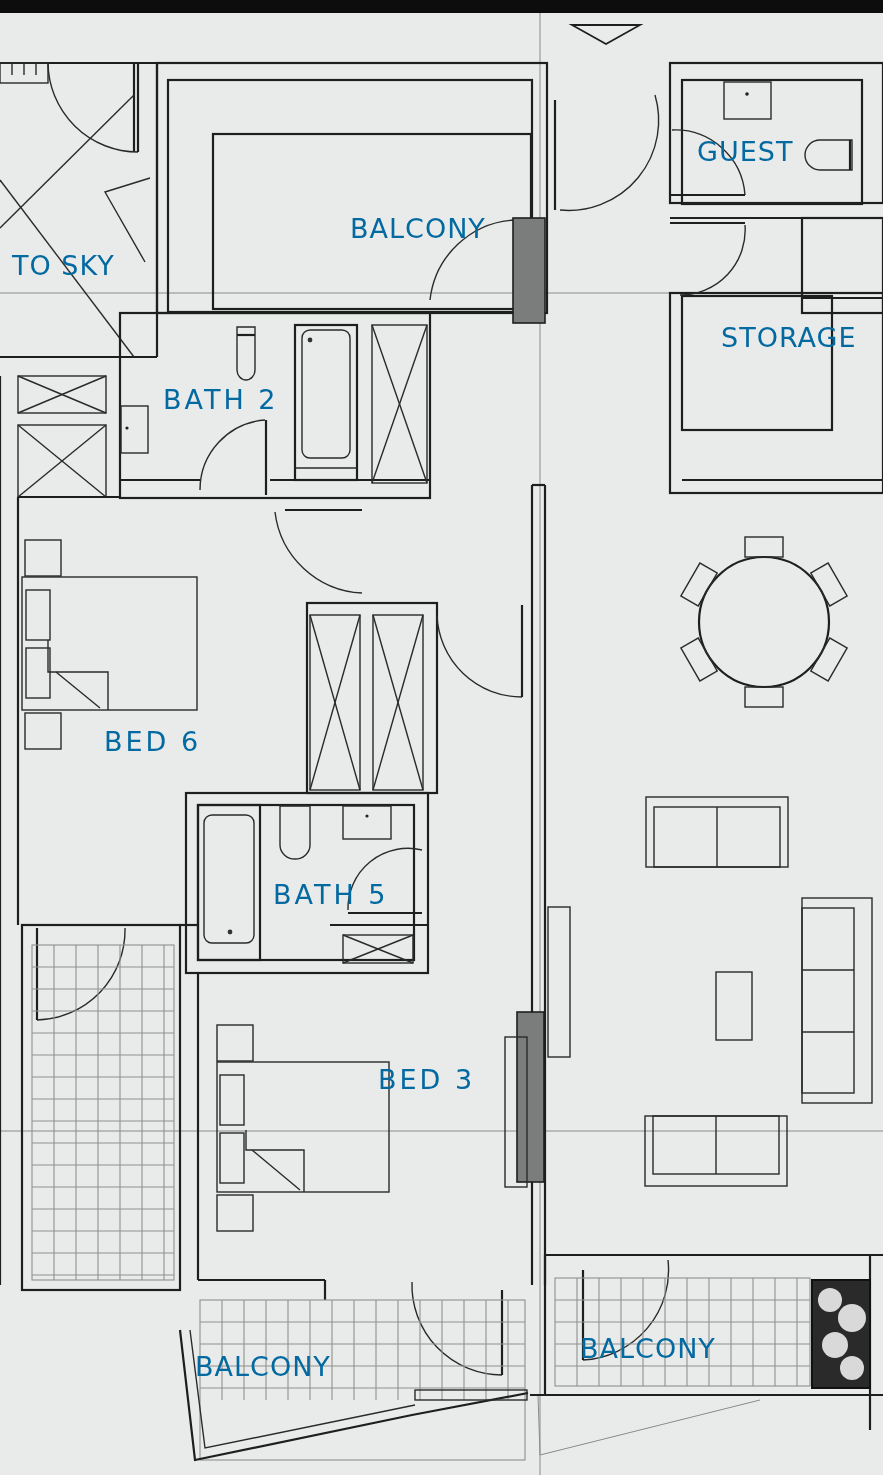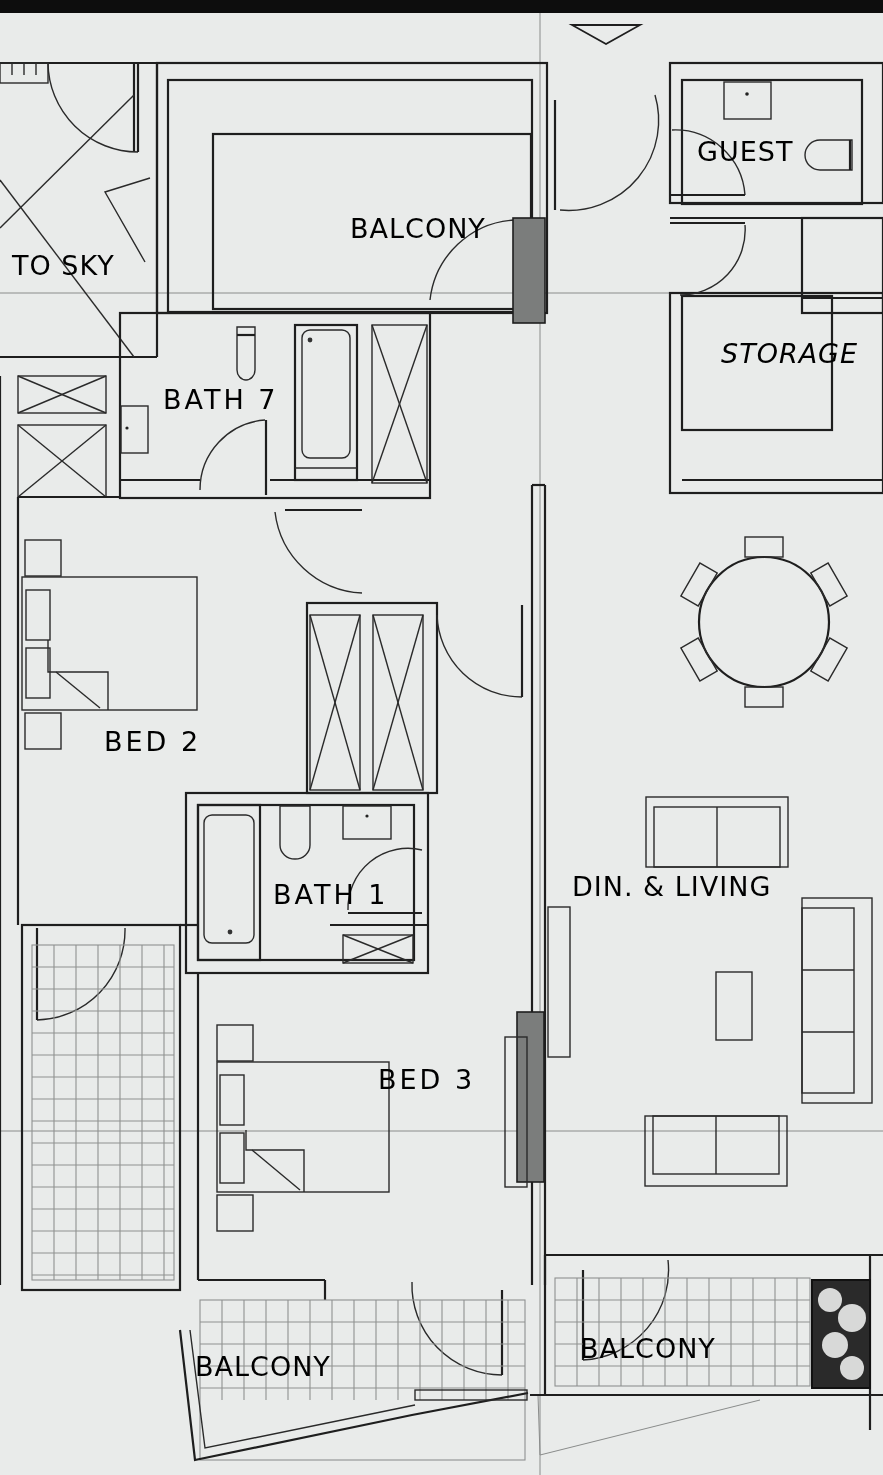--- a/index.html
+++ b/index.html
@@ -5,21 +5,21 @@
   html,body{margin:0;padding:0;background:#000;}
   body{width:883px;height:1475px;overflow:hidden;font-family:"DejaVu Sans",sans-serif;}
   #stage{position:relative;width:883px;height:1475px;background:#e9ebea;}
   #topbar{position:absolute;left:0;top:0;width:883px;height:13px;background:#0d0d0d;}
   svg{position:absolute;left:0;top:0;}
   .w{fill:none;stroke:#1e1e1e;stroke-width:2.2;}
   .t{fill:none;stroke:#2a2a2a;stroke-width:1.4;}
   .g{fill:none;stroke:#8a8c8b;stroke-width:1;}
   .tile{fill:none;stroke:#8f9190;stroke-width:1.1;}
   .dark{fill:#7b7d7c;stroke:#1e1e1e;stroke-width:1.6;}
-  .lbl{position:absolute;font-family:"DejaVu Sans",sans-serif;font-size:27px;color:#000000;letter-spacing:1px;white-space:nowrap;line-height:1;}
+  .lbl{position:absolute;font-family:"DejaVu Sans",sans-serif;font-size:27px;color:#0369a1;letter-spacing:1px;white-space:nowrap;line-height:1;}
 </style>
 </head>
 <body>
 
 <div id="stage">
   <div id="topbar"></div>
 
   <svg width="883" height="1475" viewBox="0 0 883 1475">
 
     <polygon points="572,25 640,25 606,44" fill="none" stroke="#1e1e1e" stroke-width="1.8"></polygon>
@@ -298,21 +298,20 @@
       <line class="t" x1="716" y1="1116" x2="716" y2="1174"></line>
     </g>
     <g>
       <rect class="t" x="716" y="972" width="36" height="68"></rect>
     </g>
   </svg>
 
   <div class="lbl" style="left:350px;top:215px;">BALCONY</div>
   <div class="lbl" style="left:12px;top:252px;">TO SKY</div>
   <div class="lbl" style="left:697px;top:138px;">GUEST</div>
-  <div class="lbl" style="left:721px;top:340px;font-style:italic;">STORAGE</div>
-  <div class="lbl" style="left:163px;top:386px;letter-spacing:3px;">BATH 7</div>
-  <div class="lbl" style="left:104px;top:728px;letter-spacing:3px;">BED 2</div>
-  <div class="lbl" style="left:273px;top:881px;letter-spacing:3px;">BATH 1</div>
-  <div class="lbl" style="left:572px;top:873px;">DIN. &amp; LIVING</div>
+  <div class="lbl" style="left:721px;top:324px;">STORAGE</div>
+  <div class="lbl" style="left:163px;top:386px;letter-spacing:3px;">BATH 2</div>
+  <div class="lbl" style="left:104px;top:728px;letter-spacing:3px;">BED 6</div>
+  <div class="lbl" style="left:273px;top:881px;letter-spacing:3px;">BATH 5</div>
   <div class="lbl" style="left:378px;top:1066px;letter-spacing:3px;">BED 3</div>
   <div class="lbl" style="left:195px;top:1353px;">BALCONY</div>
   <div class="lbl" style="left:580px;top:1335px;">BALCONY</div>
 </div>
 
 </body></html>

